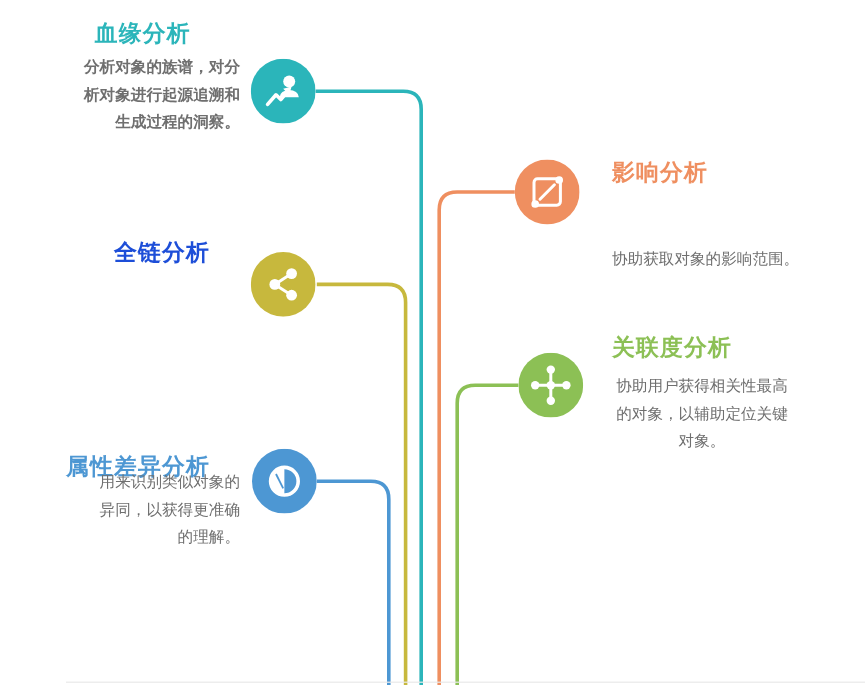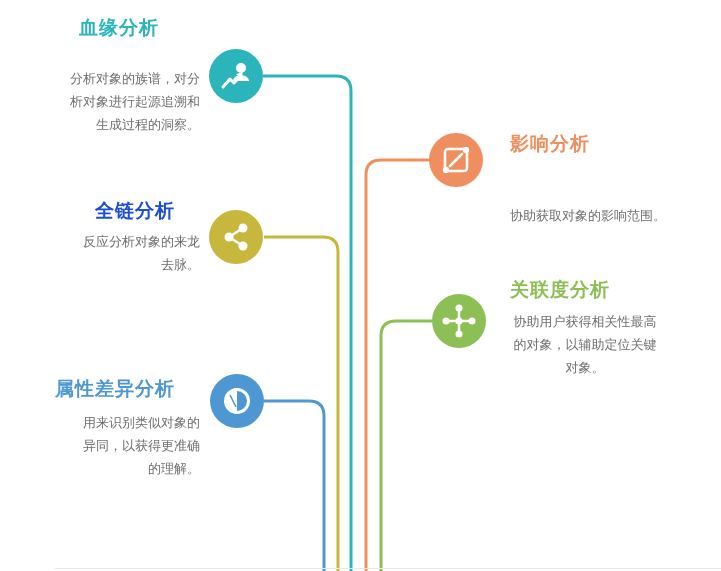--- a/index.html
+++ b/index.html
@@ -60,41 +60,40 @@
 
   <svg class="connectors" viewBox="0 0 721 571" aria-hidden="true">
     <path d="M263 76 H336 Q351 76 351 91 V572" style="stroke: rgb(43, 181, 186);"></path>
     <path d="M429 160 H381 Q366 160 366 175 V572" style="stroke: rgb(239, 143, 96);"></path>
     <path d="M264 237 H323 Q338 237 338 252 V572" style="stroke: rgb(199, 184, 61);"></path>
     <path d="M432 321 H396 Q381 321 381 336 V572" style="stroke: rgb(140, 192, 85);"></path>
     <path d="M264 401 H309 Q324 401 324 416 V572" style="stroke: rgb(77, 151, 211);"></path>
   </svg>
 
   <h2 class="item-title align-right" style="left: 14px; top: 15px; width: 145px; color: rgb(43, 181, 186);">血缘分析</h2>
-  <p class="item-desc align-right" style="left:68px; top:67px; width:132px;">分析对象的族谱，对分析对象进行起源追溯和生成过程的洞察。</p>
+  <p class="item-desc align-right" style="left:68px; top:44px; width:132px;font-weight:bold;">分析对象的族谱，对分析对象进行起源追溯和生成过程的洞察。</p>
   <svg class="badge" style="left:209px; top:49px;" viewBox="0 0 54 54">
     <circle cx="27" cy="27" r="27" style="fill: rgb(43, 181, 186);"></circle>
     <circle cx="32" cy="19" r="5" fill="#ffffff"></circle>
     <path d="M24 32 a8 6 0 0 1 16 0 z" fill="#ffffff"></path>
     <polyline points="14,38 21,30 25,34 31,27" stroke="#ffffff" stroke-width="3" fill="none" stroke-linejoin="round" stroke-linecap="round"></polyline>
     <polygon points="34,23 27,25 32,30" fill="#ffffff"></polygon>
   </svg>
 
   <svg class="badge" style="left:429px; top:133px;" viewBox="0 0 54 54">
     <circle cx="27" cy="27" r="27" style="fill: rgb(239, 143, 96);"></circle>
     <rect x="16" y="16" width="22" height="22" rx="3" stroke="#ffffff" stroke-width="2.5" fill="none"></rect>
     <line x1="21" y1="33" x2="33" y2="21" stroke="#ffffff" stroke-width="2.5" stroke-linecap="round"></line>
     <circle cx="17" cy="37" r="3.2" fill="#ffffff"></circle>
     <circle cx="37" cy="17" r="3.2" fill="#ffffff"></circle>
   </svg>
   <h2 class="item-title" style="left: 510px; top: 131px; color: rgb(239, 143, 96);">影响分析</h2>
   <p class="item-desc" style="left:510px; top:164px; width:200px;margin-top:40px;">协助获取对象的影响范围。</p>
 
   <h2 class="item-title align-right" style="left: 30px; top: 198px; width: 145px; color: #1d4ed8;">全链分析</h2>
-  <p class="item-desc align-right" style="left:78px; top:230px; width:122px;">反应分析对象的来龙去脉。</p>
   <svg class="badge" style="left:209px; top:210px;" viewBox="0 0 54 54">
     <circle cx="27" cy="27" r="27" style="fill: rgb(199, 184, 61);"></circle>
     <line x1="20" y1="27" x2="34" y2="18" stroke="#ffffff" stroke-width="2.5"></line>
     <line x1="20" y1="27" x2="34" y2="36" stroke="#ffffff" stroke-width="2.5"></line>
     <circle cx="34" cy="18" r="4.5" fill="#ffffff"></circle>
     <circle cx="20" cy="27" r="4.5" fill="#ffffff"></circle>
     <circle cx="34" cy="36" r="4.5" fill="#ffffff"></circle>
   </svg>
 
   <svg class="badge" style="left:432px; top:294px;" viewBox="0 0 54 54">
@@ -106,21 +105,21 @@
     <circle cx="27" cy="14" r="3.5" fill="#ffffff"></circle>
     <circle cx="40" cy="27" r="3.5" fill="#ffffff"></circle>
     <circle cx="27" cy="40" r="3.5" fill="#ffffff"></circle>
     <circle cx="14" cy="27" r="3.5" fill="#ffffff"></circle>
     <circle cx="27" cy="27" r="3.5" fill="#ffffff"></circle>
   </svg>
   <h2 class="item-title" style="left: 510px; top: 277px; color: rgb(140, 192, 85); text-align: center;">关联度分析</h2>
   <p class="item-desc" style="left:510px; top:310px; width:150px;text-align:center;">协助用户获得相关性最高的对象，以辅助定位关键对象。</p>
 
   <h2 class="item-title align-right" style="left: 30px; top: 376px; width: 145px; color: rgb(77, 151, 211);">属性差异分析</h2>
-  <p class="item-desc align-right" style="left:78px; top:390px; width:122px;margin-top:21px;">用来识别类似对象的异同，以获得更准确的理解。</p>
+  <p class="item-desc align-right" style="left:78px; top:390px; width:122px;">用来识别类似对象的异同，以获得更准确的理解。</p>
   <svg class="badge" style="left:210px; top:374px;" viewBox="0 0 54 54">
     <circle cx="27" cy="27" r="27" style="fill: rgb(77, 151, 211);"></circle>
     <circle cx="27" cy="27" r="11.5" stroke="#ffffff" stroke-width="3" fill="none"></circle>
     <path d="M27 15.5 A11.5 11.5 0 0 0 27 38.5 Z" fill="#ffffff"></path>
     <line x1="20" y1="21" x2="26" y2="33" stroke-width="1.5" style="stroke: rgb(77, 151, 211);"></line>
   </svg>
 
   <div class="baseline-rule"></div>
 
 </div>

